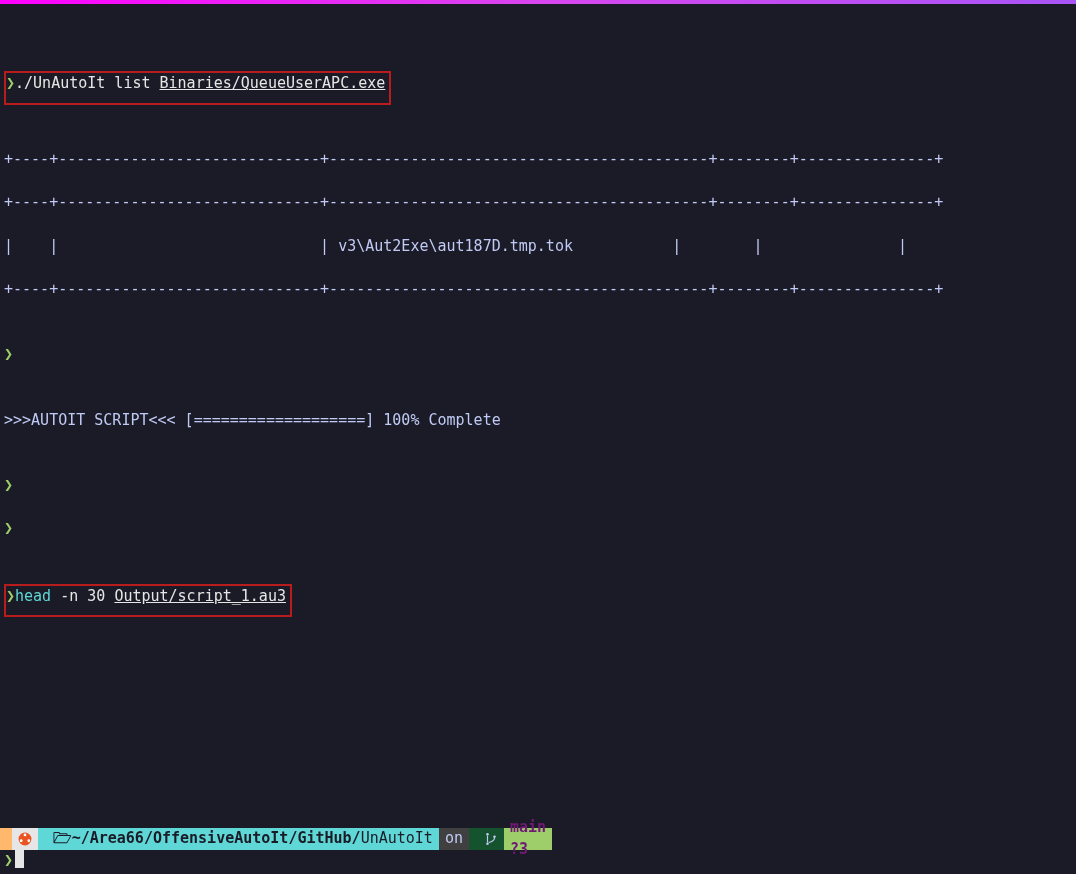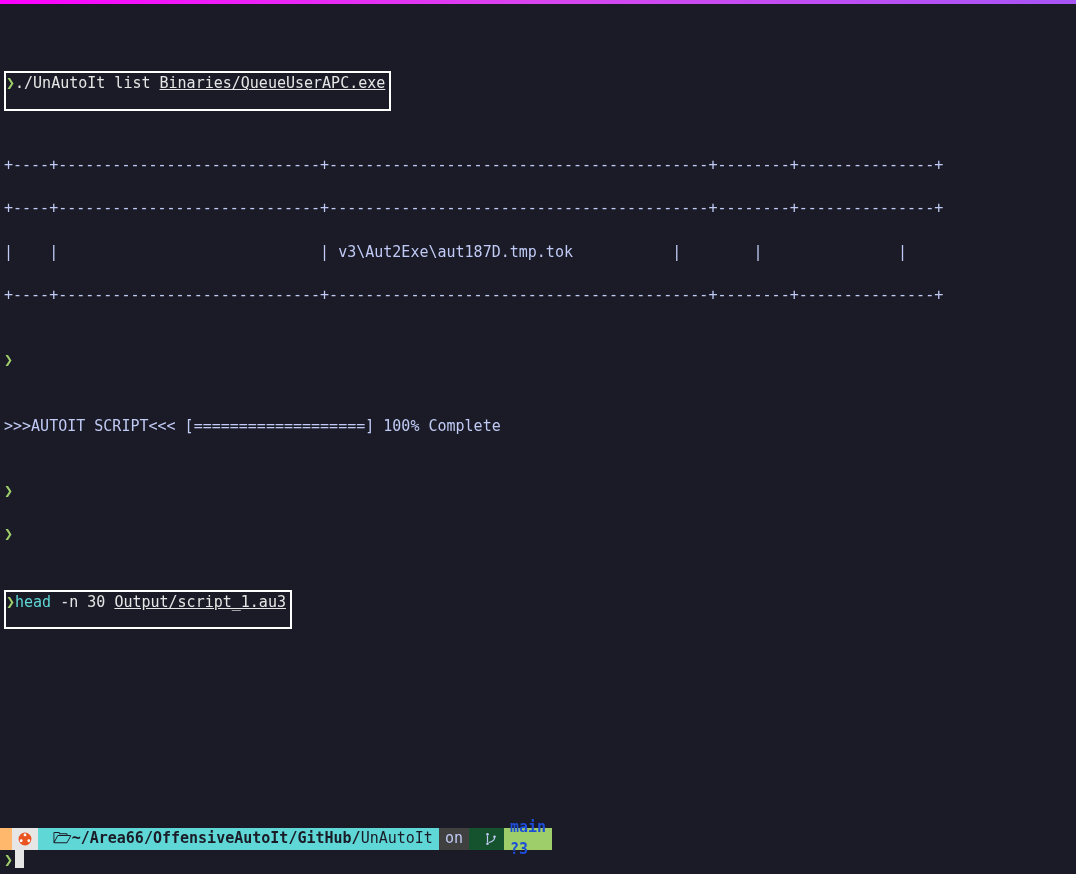--- a/index.html
+++ b/index.html
@@ -21,23 +21,23 @@
   .term {
     padding: 2px 4px 0 4px;
     white-space: pre;
   }
   .prompt { color: #9ece6a; font-weight: bold; }
   .cmd-white { color: #e6e6e6; }
   .cmd-cyan { color: #5fd7d7; }
   .underline { text-decoration: underline; }
   .gray { color: #c0caf5; }
   .redbox {
-    border: 2px solid #ffffff;
+    border: 2px solid #b91c1c;
     display: inline-block;
-    padding: 0 4px 14px 0;
+    padding: 0 4px 8px 0;
   }
   .row { display:block; }
   .pline { color:#9ece6a; font-weight:bold; }
 
   .statusbar {
     position: absolute;
     left: 0;
     bottom: 24px;
     width: 100%;
     display: flex;
@@ -45,21 +45,21 @@
     height: 22px;
     font-size: 15px;
     font-weight: bold;
   }
   .seg { display:flex; align-items:center; padding: 0 6px; }
   .seg-time { background:#ffb86c; color:#1a1b26; }
   .seg-logo { background:#e6e6e6; color:#e95420; }
   .seg-path { background:#5fd7d7; color:#1a1b26; }
   .seg-on   { background:#404040; color:#c0caf5; font-weight:normal;}
   .seg-git  { background:#14532d; color:#c0caf5; }
-  .seg-branch { background:#9ece6a; color:#1d4ed8; }
+  .seg-branch { background:#9ece6a; color:#701a75; }
   .seg-end  { background:#1a1b26; width: 100%; }
 
   .finalprompt {
     position:absolute;
     left:4px;
     bottom:2px;
     color:#9ece6a;
     font-weight:bold;
   }
   .cursor {

